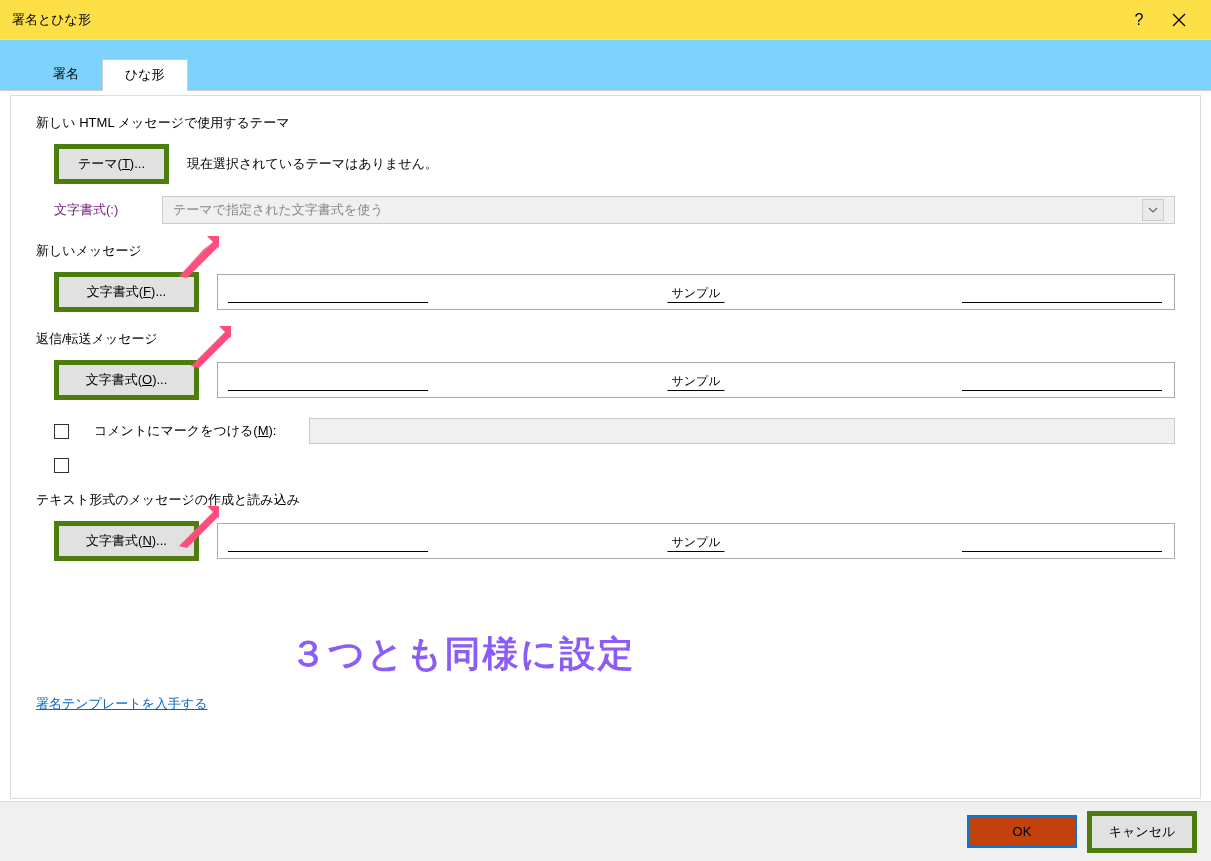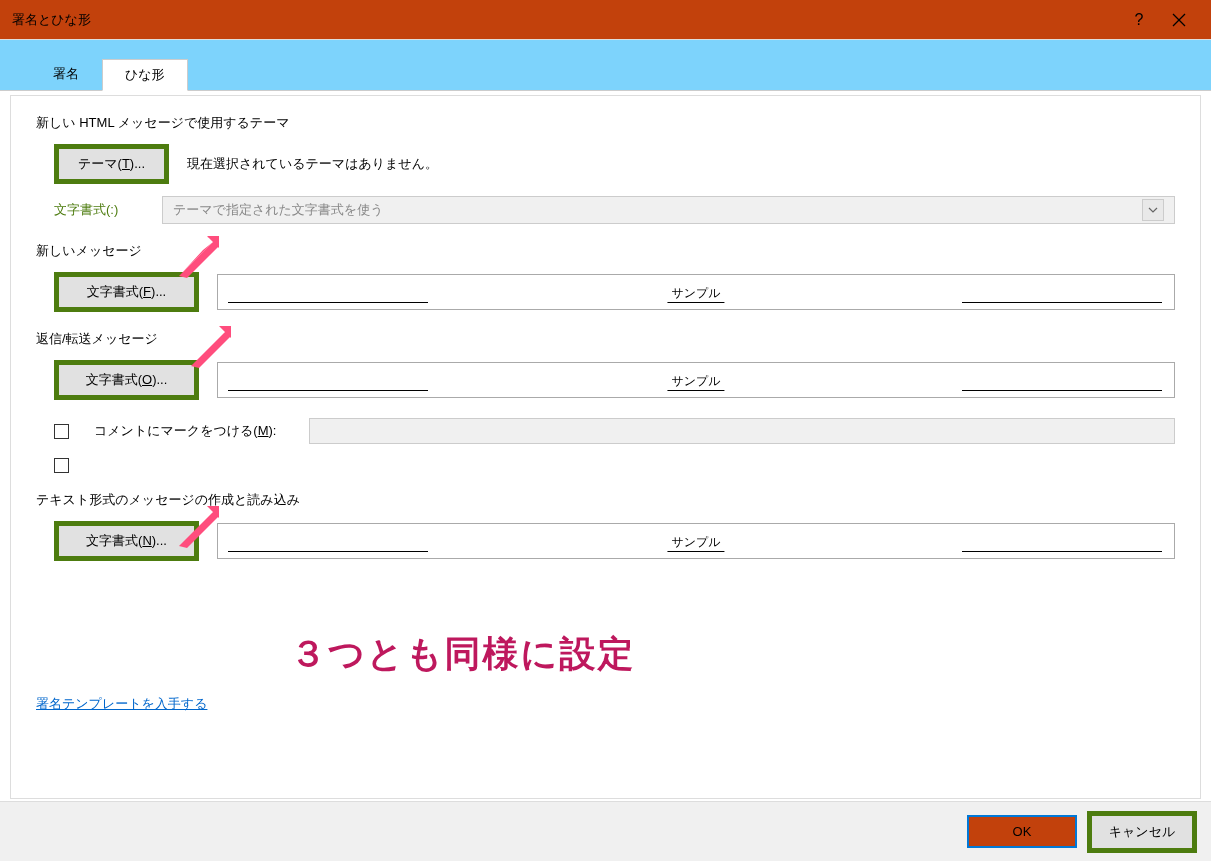--- a/index.html
+++ b/index.html
@@ -11,21 +11,21 @@
     height: 861px;
     overflow: hidden;
     position: relative;
   }
   .titlebar {
     height: 40px;
     display: flex;
     align-items: center;
     padding: 0 12px;
     border-bottom: 1px solid #ddd;
-    background: #c2410c;
+    background: #fde047;
   }
   .titlebar .title { flex: 1; font-size: 13px; }
   .titlebar .help, .titlebar .close {
     width: 40px;
     height: 40px;
     display: flex;
     align-items: center;
     justify-content: center;
     font-size: 16px;
     cursor: pointer;
@@ -74,21 +74,21 @@
     padding: 6px 14px;
     font-size: 13px;
     font-family: inherit;
     cursor: pointer;
     min-width: 115px;
     text-align: center;
   }
   .themestatus { font-size: 13px; }
   .formatlabel {
     font-size: 13px;
-    color: #4d7c0f;
+    color: #701a75;
     min-width: 90px;
   }
   .dropdown {
     flex: 1;
     background: #f0f0f0;
     border: 1px solid #ccc;
     padding: 5px 10px;
     font-size: 13px;
     color: #888;
     display: flex;
@@ -163,21 +163,21 @@
     height: 50px;
     pointer-events: none;
   }
   .arrow-annot svg { width: 100%; height: 100%; }
   .bigtext {
     position: absolute;
     left: 290px;
     top: 630px;
     font-size: 36px;
     font-weight: bold;
-    color: #be185d;
+    color: #8b5cf6;
     text-shadow: 1px 1px 0 #fff, -1px -1px 0 #fff, 1px -1px 0 #fff, -1px 1px 0 #fff;
     letter-spacing: 2px;
   }
   .link {
     position: absolute;
     left: 25px;
     bottom: 85px;
     color: #0066cc;
     text-decoration: underline;
     font-size: 13px;

